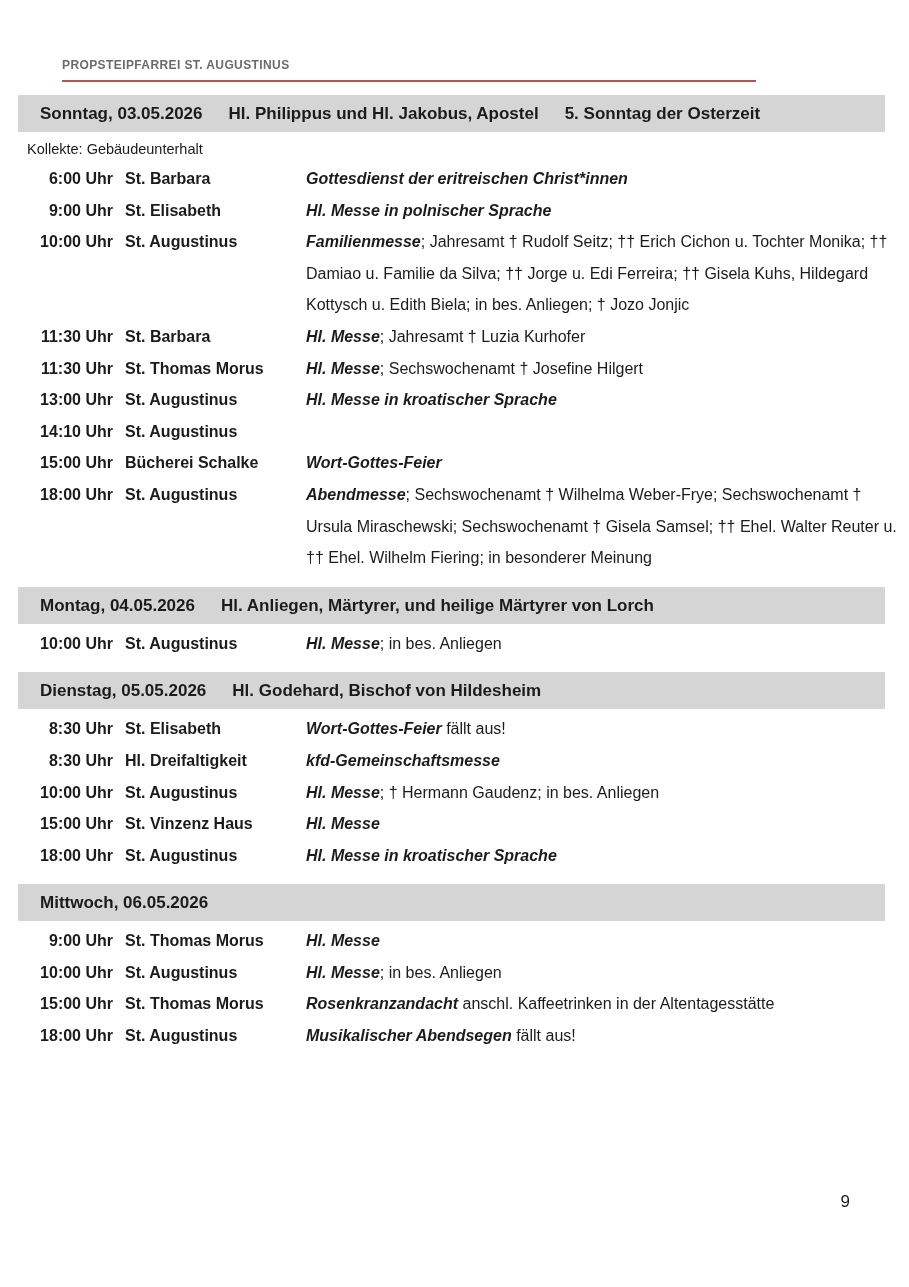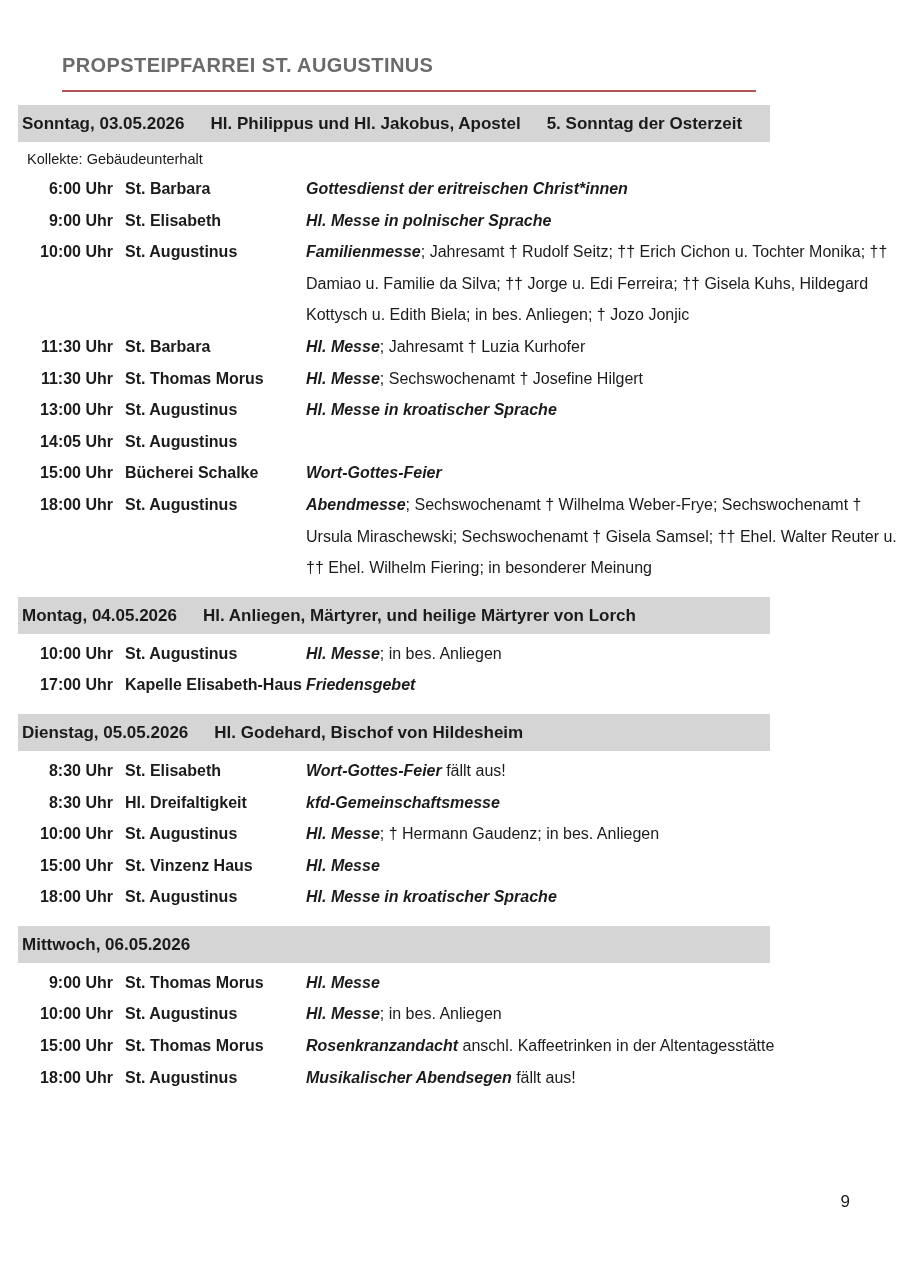--- a/index.html
+++ b/index.html
@@ -16,35 +16,35 @@
     background:#ffffff;
     color:var(--ink);
     font-family:"Liberation Sans","DejaVu Sans",sans-serif;
     position:relative;
     overflow:hidden;
   }
   
   .parish-header{
     margin:56px 0 0 62px;
     width:694px;
-    font-size:20px;
+    font-size:12px;
     font-weight:bold;
     letter-spacing:.4px;
     color:var(--headtext);
     border-bottom:2.5px solid var(--accent);
-    padding-bottom:15px;
+    padding-bottom:5px;
     line-height:19px;
   }
   
   .day{margin-top:13px;}
   .day-bar{
     margin-left:18px;
-    width:752px;
+    width:867px;
     background:var(--bar);
-    padding:4px 9px 4px 4px;
+    padding:4px 9px 4px 22px;
   }
   .day-title-line{
     font-size:17px;
     font-weight:bold;
     line-height:29px;
     white-space:nowrap;
   }
   .title-part + .title-part{margin-left:26px;}
   .readings{
     font-size:14.5px;
@@ -121,21 +121,21 @@
           <span class="time">11:30 Uhr</span>
           <span class="location">St. Thomas Morus</span>
           <span class="desc"><span class="service">Hl. Messe</span><span class="detail">; Sechswochenamt † Josefine Hilgert</span></span>
         </div>
         <div class="entry">
           <span class="time">13:00 Uhr</span>
           <span class="location">St. Augustinus</span>
           <span class="desc"><span class="service">Hl. Messe in kroatischer Sprache</span></span>
         </div>
         <div class="entry">
-          <span class="time">14:05 Uhr</span>
+          <span class="time">14:10 Uhr</span>
           <span class="location">St. Augustinus</span>
         </div>
         <div class="entry">
           <span class="time">15:00 Uhr</span>
           <span class="location">Bücherei Schalke</span>
           <span class="desc"><span class="service">Wort-Gottes-Feier</span></span>
         </div>
         <div class="entry">
           <span class="time">18:00 Uhr</span>
           <span class="location">St. Augustinus</span>
@@ -146,25 +146,20 @@
     <section class="day">
       <div class="day-bar">
         <div class="day-title-line"><span class="title-part">Montag, 04.05.2026</span><span class="title-part">Hl. Anliegen, Märtyrer, und heilige Märtyrer von Lorch</span></div>
       </div>
       <div class="entries">
         <div class="entry">
           <span class="time">10:00 Uhr</span>
           <span class="location">St. Augustinus</span>
           <span class="desc"><span class="service">Hl. Messe</span><span class="detail">; in bes. Anliegen</span></span>
         </div>
-        <div class="entry">
-          <span class="time">17:00 Uhr</span>
-          <span class="location">Kapelle Elisabeth-Haus</span>
-          <span class="desc"><span class="service">Friedensgebet</span></span>
-        </div>
       </div>
     </section>
     <section class="day">
       <div class="day-bar">
         <div class="day-title-line"><span class="title-part">Dienstag, 05.05.2026</span><span class="title-part">Hl. Godehard, Bischof von Hildesheim</span></div>
       </div>
       <div class="entries">
         <div class="entry">
           <span class="time">8:30 Uhr</span>
           <span class="location">St. Elisabeth</span>

